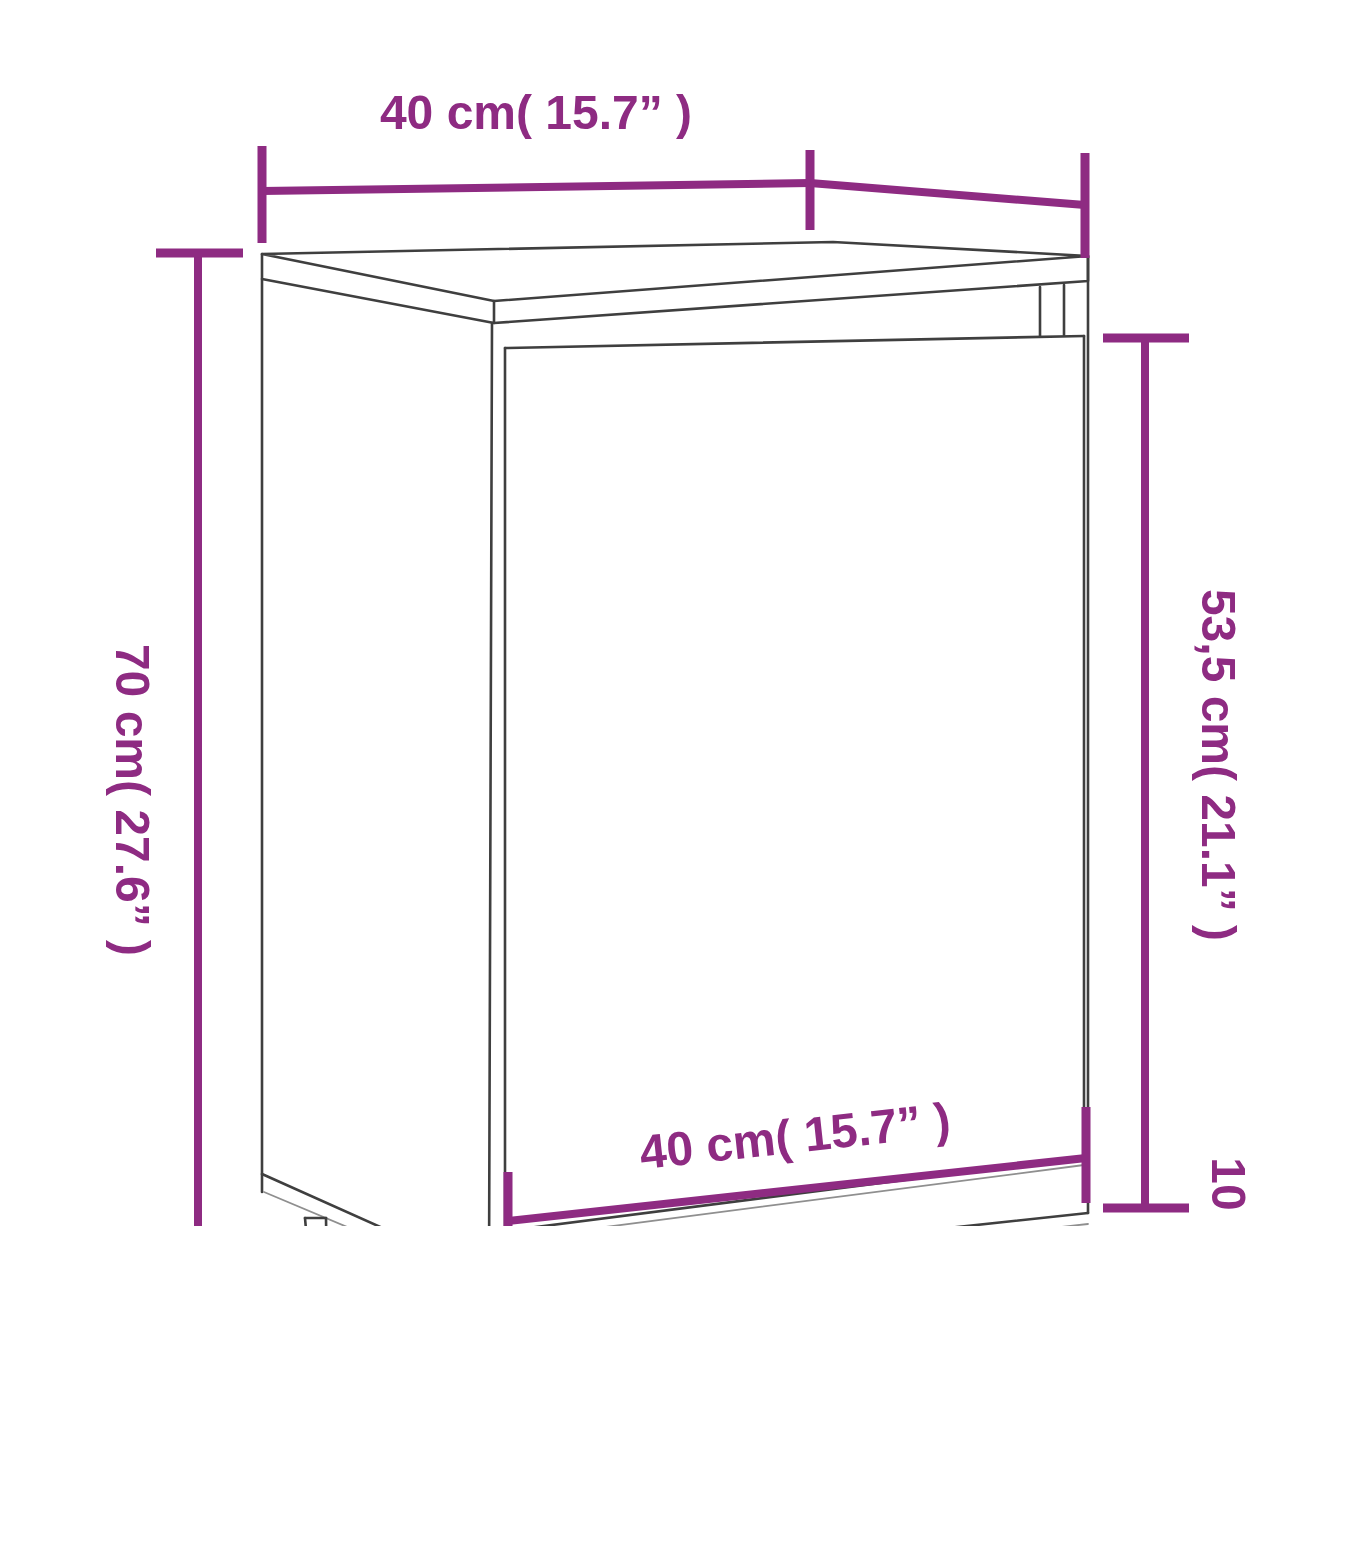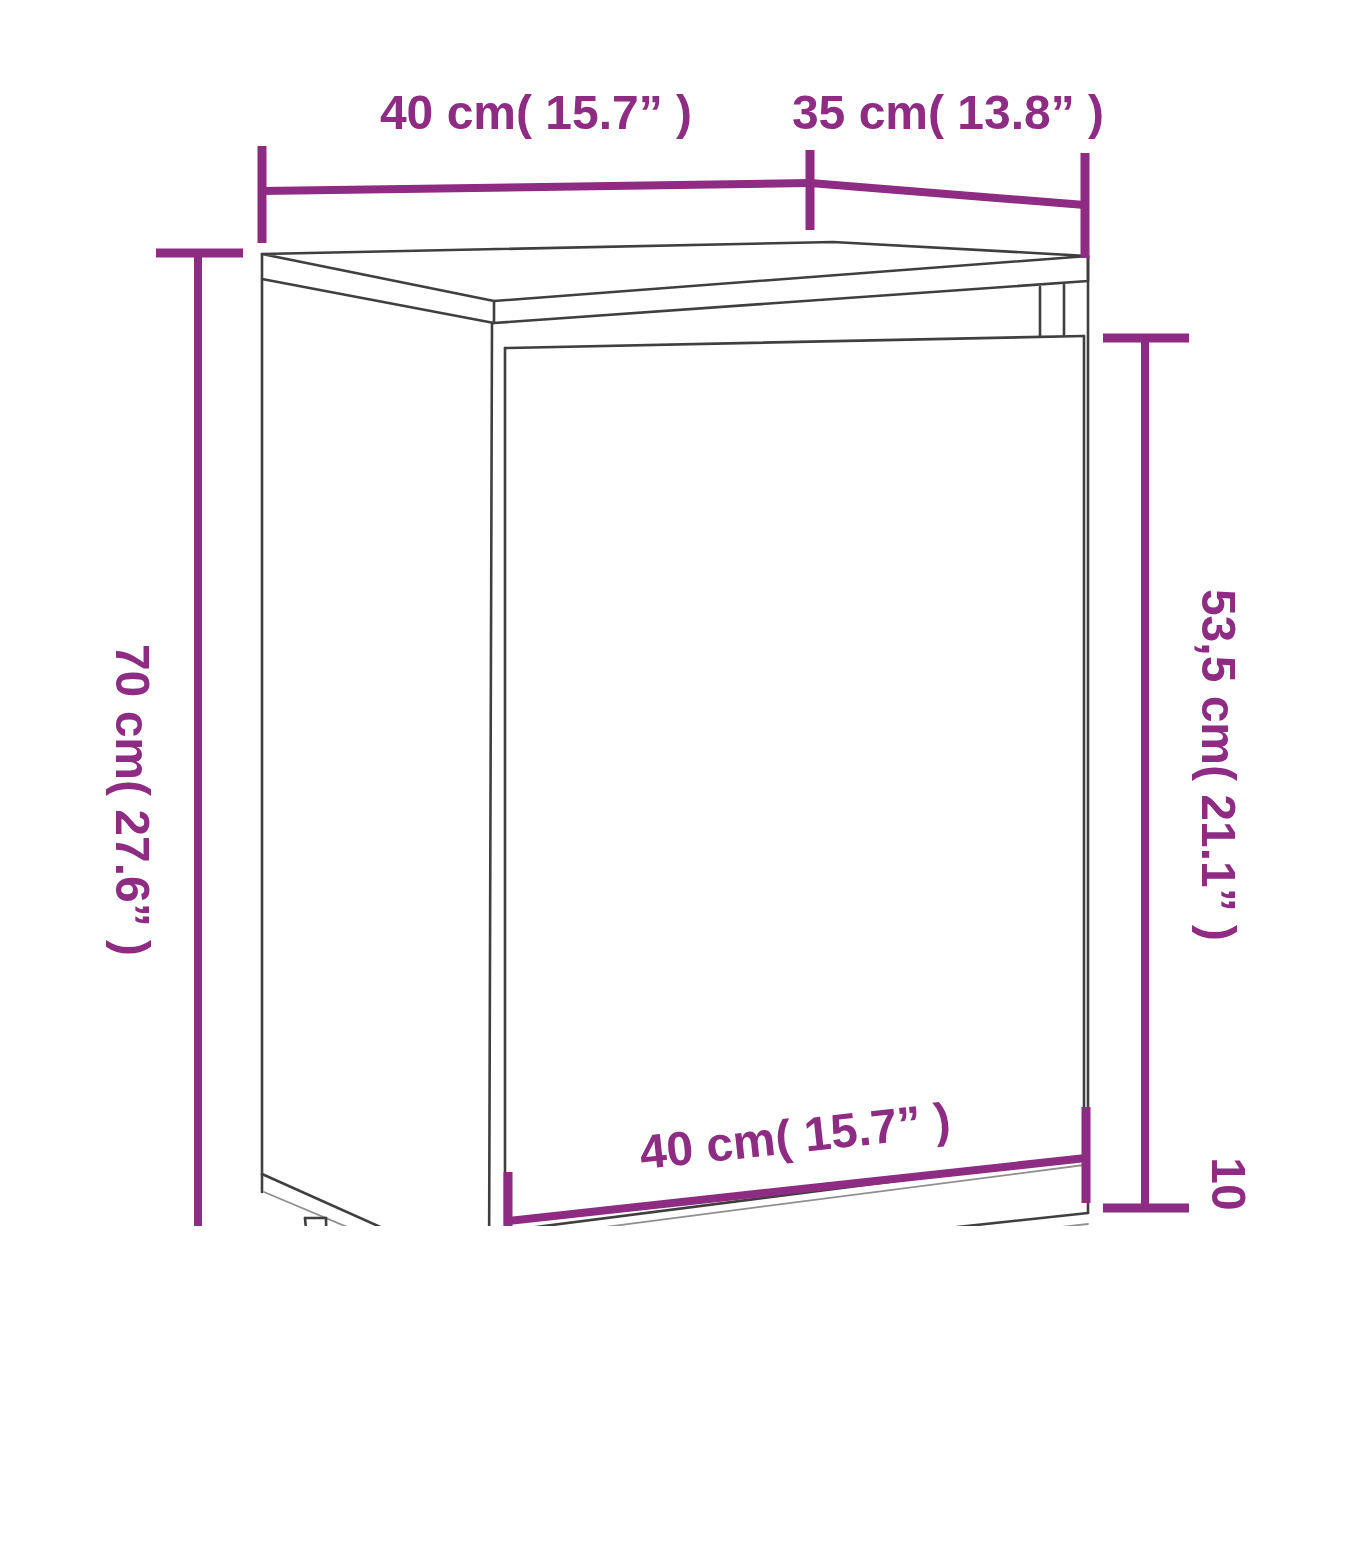--- a/index.html
+++ b/index.html
@@ -119,19 +119,18 @@
       </g>
       <g>
         <path class="dm" d="M508,1221 L1086,1158"></path>
         <path class="tk" d="M508,1172 L508,1272"></path>
         <path class="tk" d="M1086,1107 L1086,1203"></path>
       </g>
     </g>
   </svg>
 
   <div class="dim-label lab-top-width">40 cm( 15.7” )</div>
-  <div class="dim-label lab-top-depth">35 cm( 13.8” )</div>
   <div class="dim-label lab-left-height">70 cm( 27.6” )</div>
   <div class="dim-label lab-door-height">53,5 cm( 21.1” )</div>
   <div class="dim-label lab-bottom-width">40 cm( 15.7” )</div>
   <div class="dim-label lab-leg-height">10 cm( 3.9” )</div>
 
 </div>
 
 </body></html>

